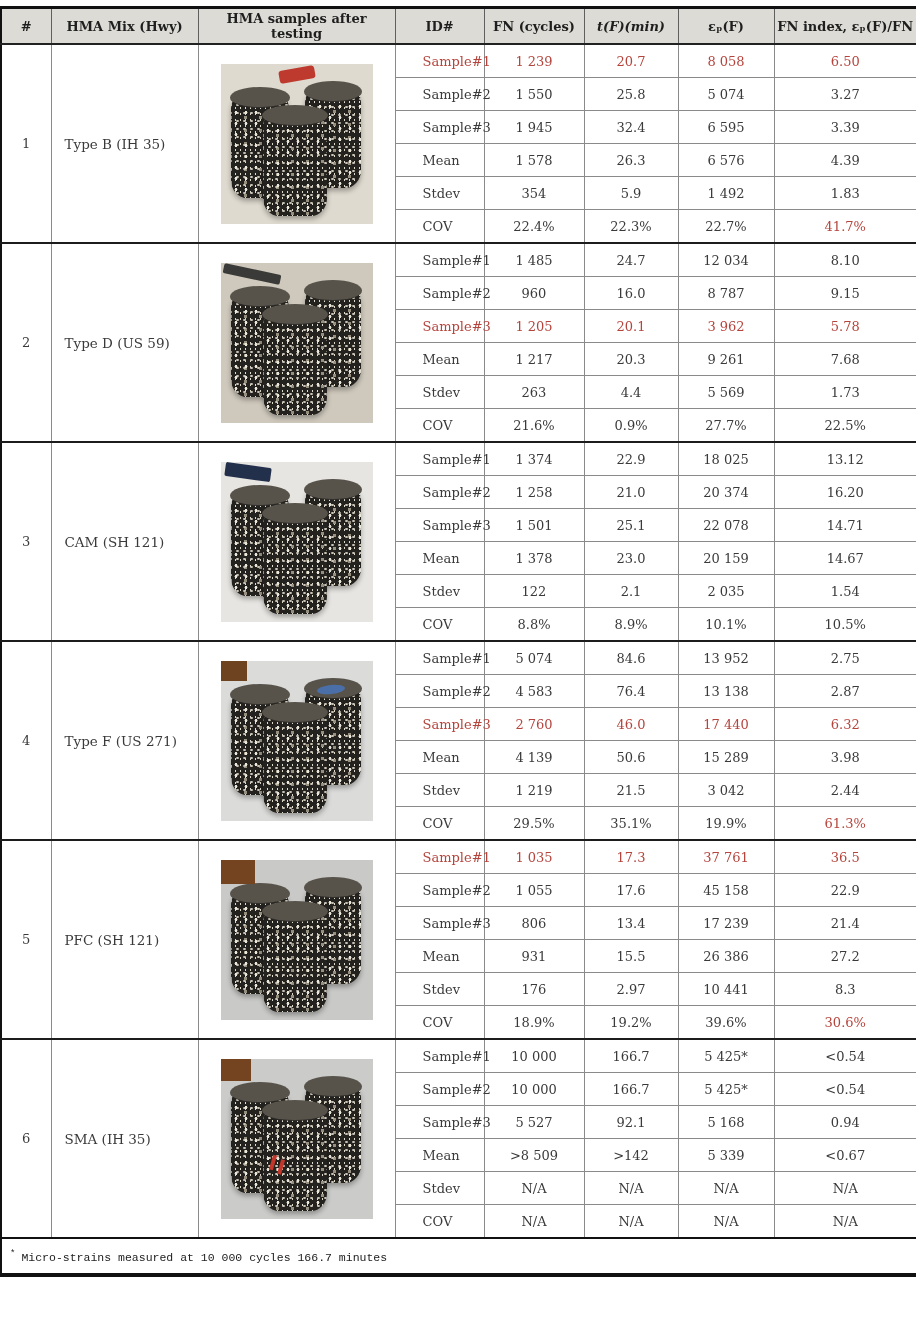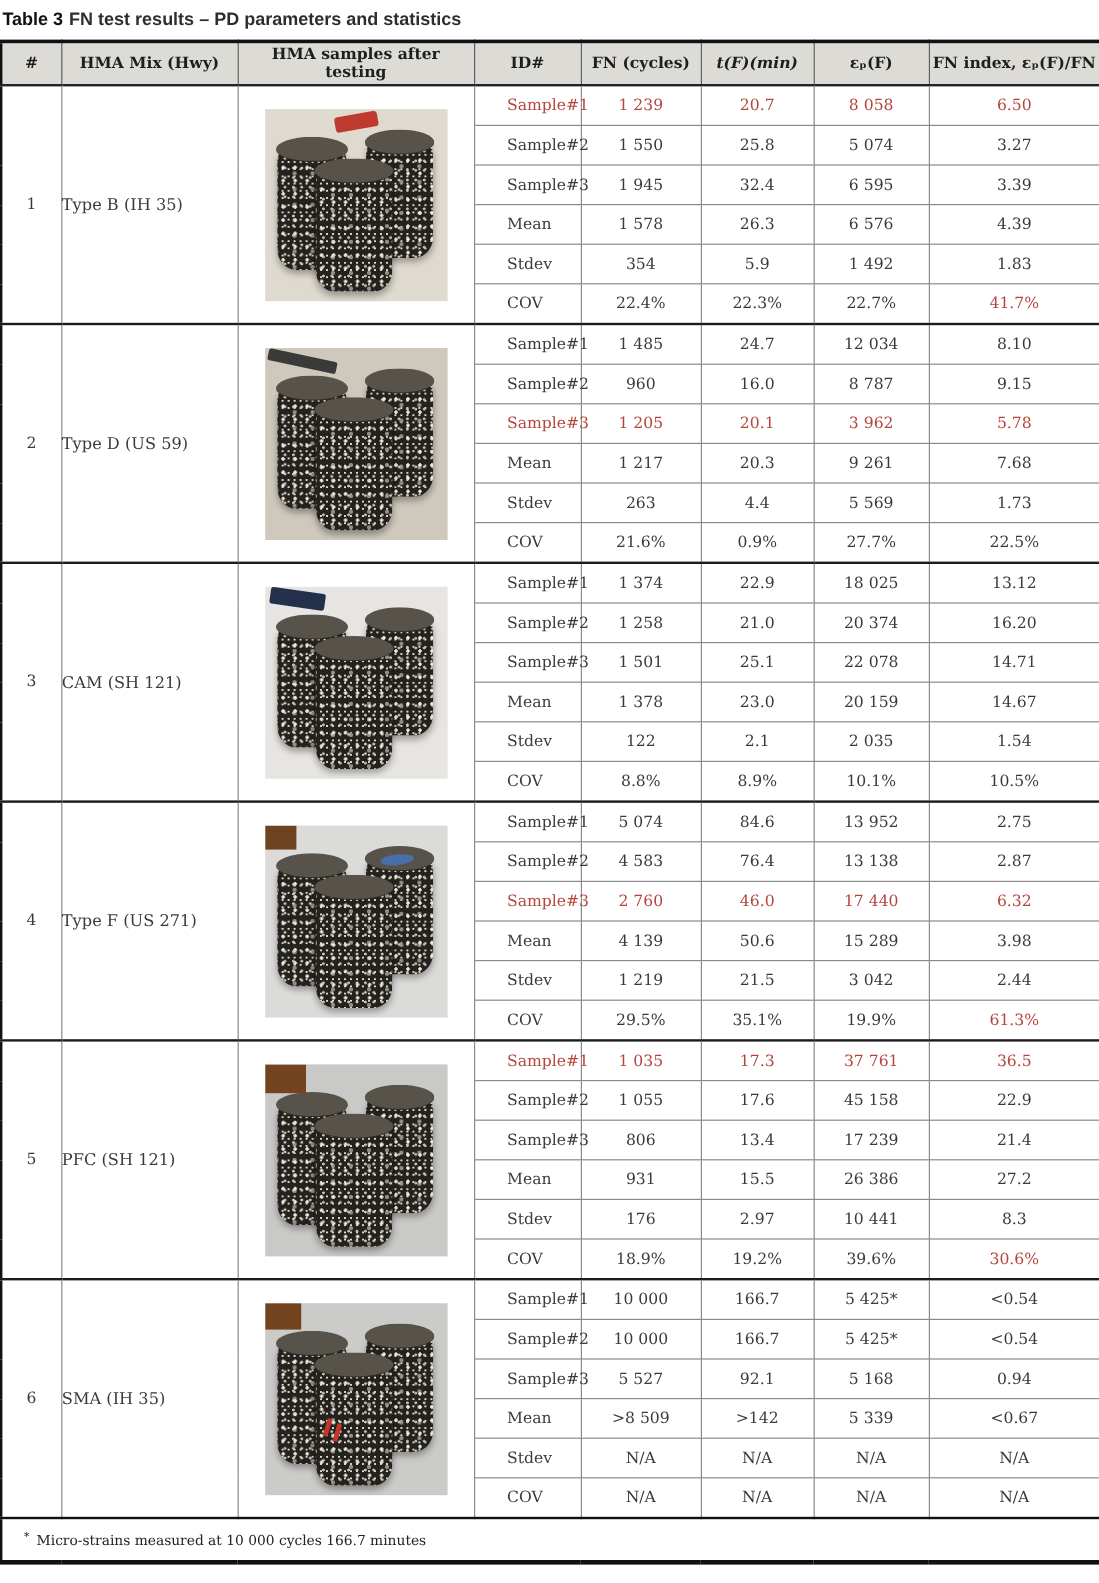--- a/index.html
+++ b/index.html
@@ -15,29 +15,29 @@
   col.c0{width:50px;} col.c1{width:147px;} col.c2{width:197px;} col.c3{width:89px;}
   col.c4{width:100px;} col.c5{width:94px;} col.c6{width:96px;} col.c7{width:143px;}
 
   th{background:#dcdbd6;font-weight:bold;font-size:13px;color:#1e1e1e;
      border:1px solid #5f5f5f;border-bottom:2px solid #222;height:34px;padding:0 2px;}
   th.h5{font-style:italic;margin-top:41px;}
 
   td{border:1px solid #8a8a8a;font-size:13px;height:32px;vertical-align:middle;padding:0 3px;
      color:#3a3a3a;background:#fff;}
   td.numcol{text-align:center;}
-  td.mixcol{text-align:left;padding-left:0;font-size:13.5px;}
+  td.mixcol{text-align:left;padding-left:13px;font-size:13.5px;}
   td.photocol{text-align:center;}
   td.idcol{text-align:left;padding-left:27px;}
   td.numcell{text-align:center;}
   tr.gstart td{border-top:2px solid #1c1c1c;}
   td.red{color:#b5443c;}
 
   tfoot td.footcell{border-top:2px solid #111;font-size:11.5px;color:#222;
-    text-align:left;padding:8px 0 8px 18px;height:18px;}
+    text-align:left;padding:8px 0 8px 8px;height:18px;font-family:Liberation Mono, monospace;}
   .foot-mark{vertical-align:super;font-size:9px;margin-right:6px;}
 
   
   .photo{position:relative;width:152px;height:160px;margin:4px auto;overflow:hidden;background:#d9d5cb;}
   .cyl{position:absolute;border-radius:10px 10px 16px 16px / 12px 12px 18px 18px;
     box-shadow:0 3px 5px rgba(0,0,0,.30);
     background-color:#24221e;
     background-image:
       radial-gradient(circle,#ece7db 1.2px,transparent 1.7px),
       radial-gradient(circle,#c9c3b5 1px,transparent 1.4px),
@@ -71,23 +71,20 @@
   .p6{background:#cbcbc9;}
   .p6 .accent-a{display:block;top:0;left:0;width:30px;height:22px;background:#74431f;}
   .p6 .accent-b{display:block;top:96px;left:50px;width:4px;height:15px;background:#c2372b;z-index:3;
     box-shadow:9px 2px 0 #c2372b;transform:rotate(16deg);}
 </style>
 </head>
 <body>
 
 <div class="page">
 
-  <div class="caption">
-    <span class="cap-label">Table 3</span><span class="cap-text">FN test results – PD parameters and statistics</span>
-  </div>
 
   <table class="fn">
     <colgroup>
       <col class="c0">
         <col class="c1">
         <col class="c2">
         <col class="c3">
       <col class="c4">
         <col class="c5">
         <col class="c6">

